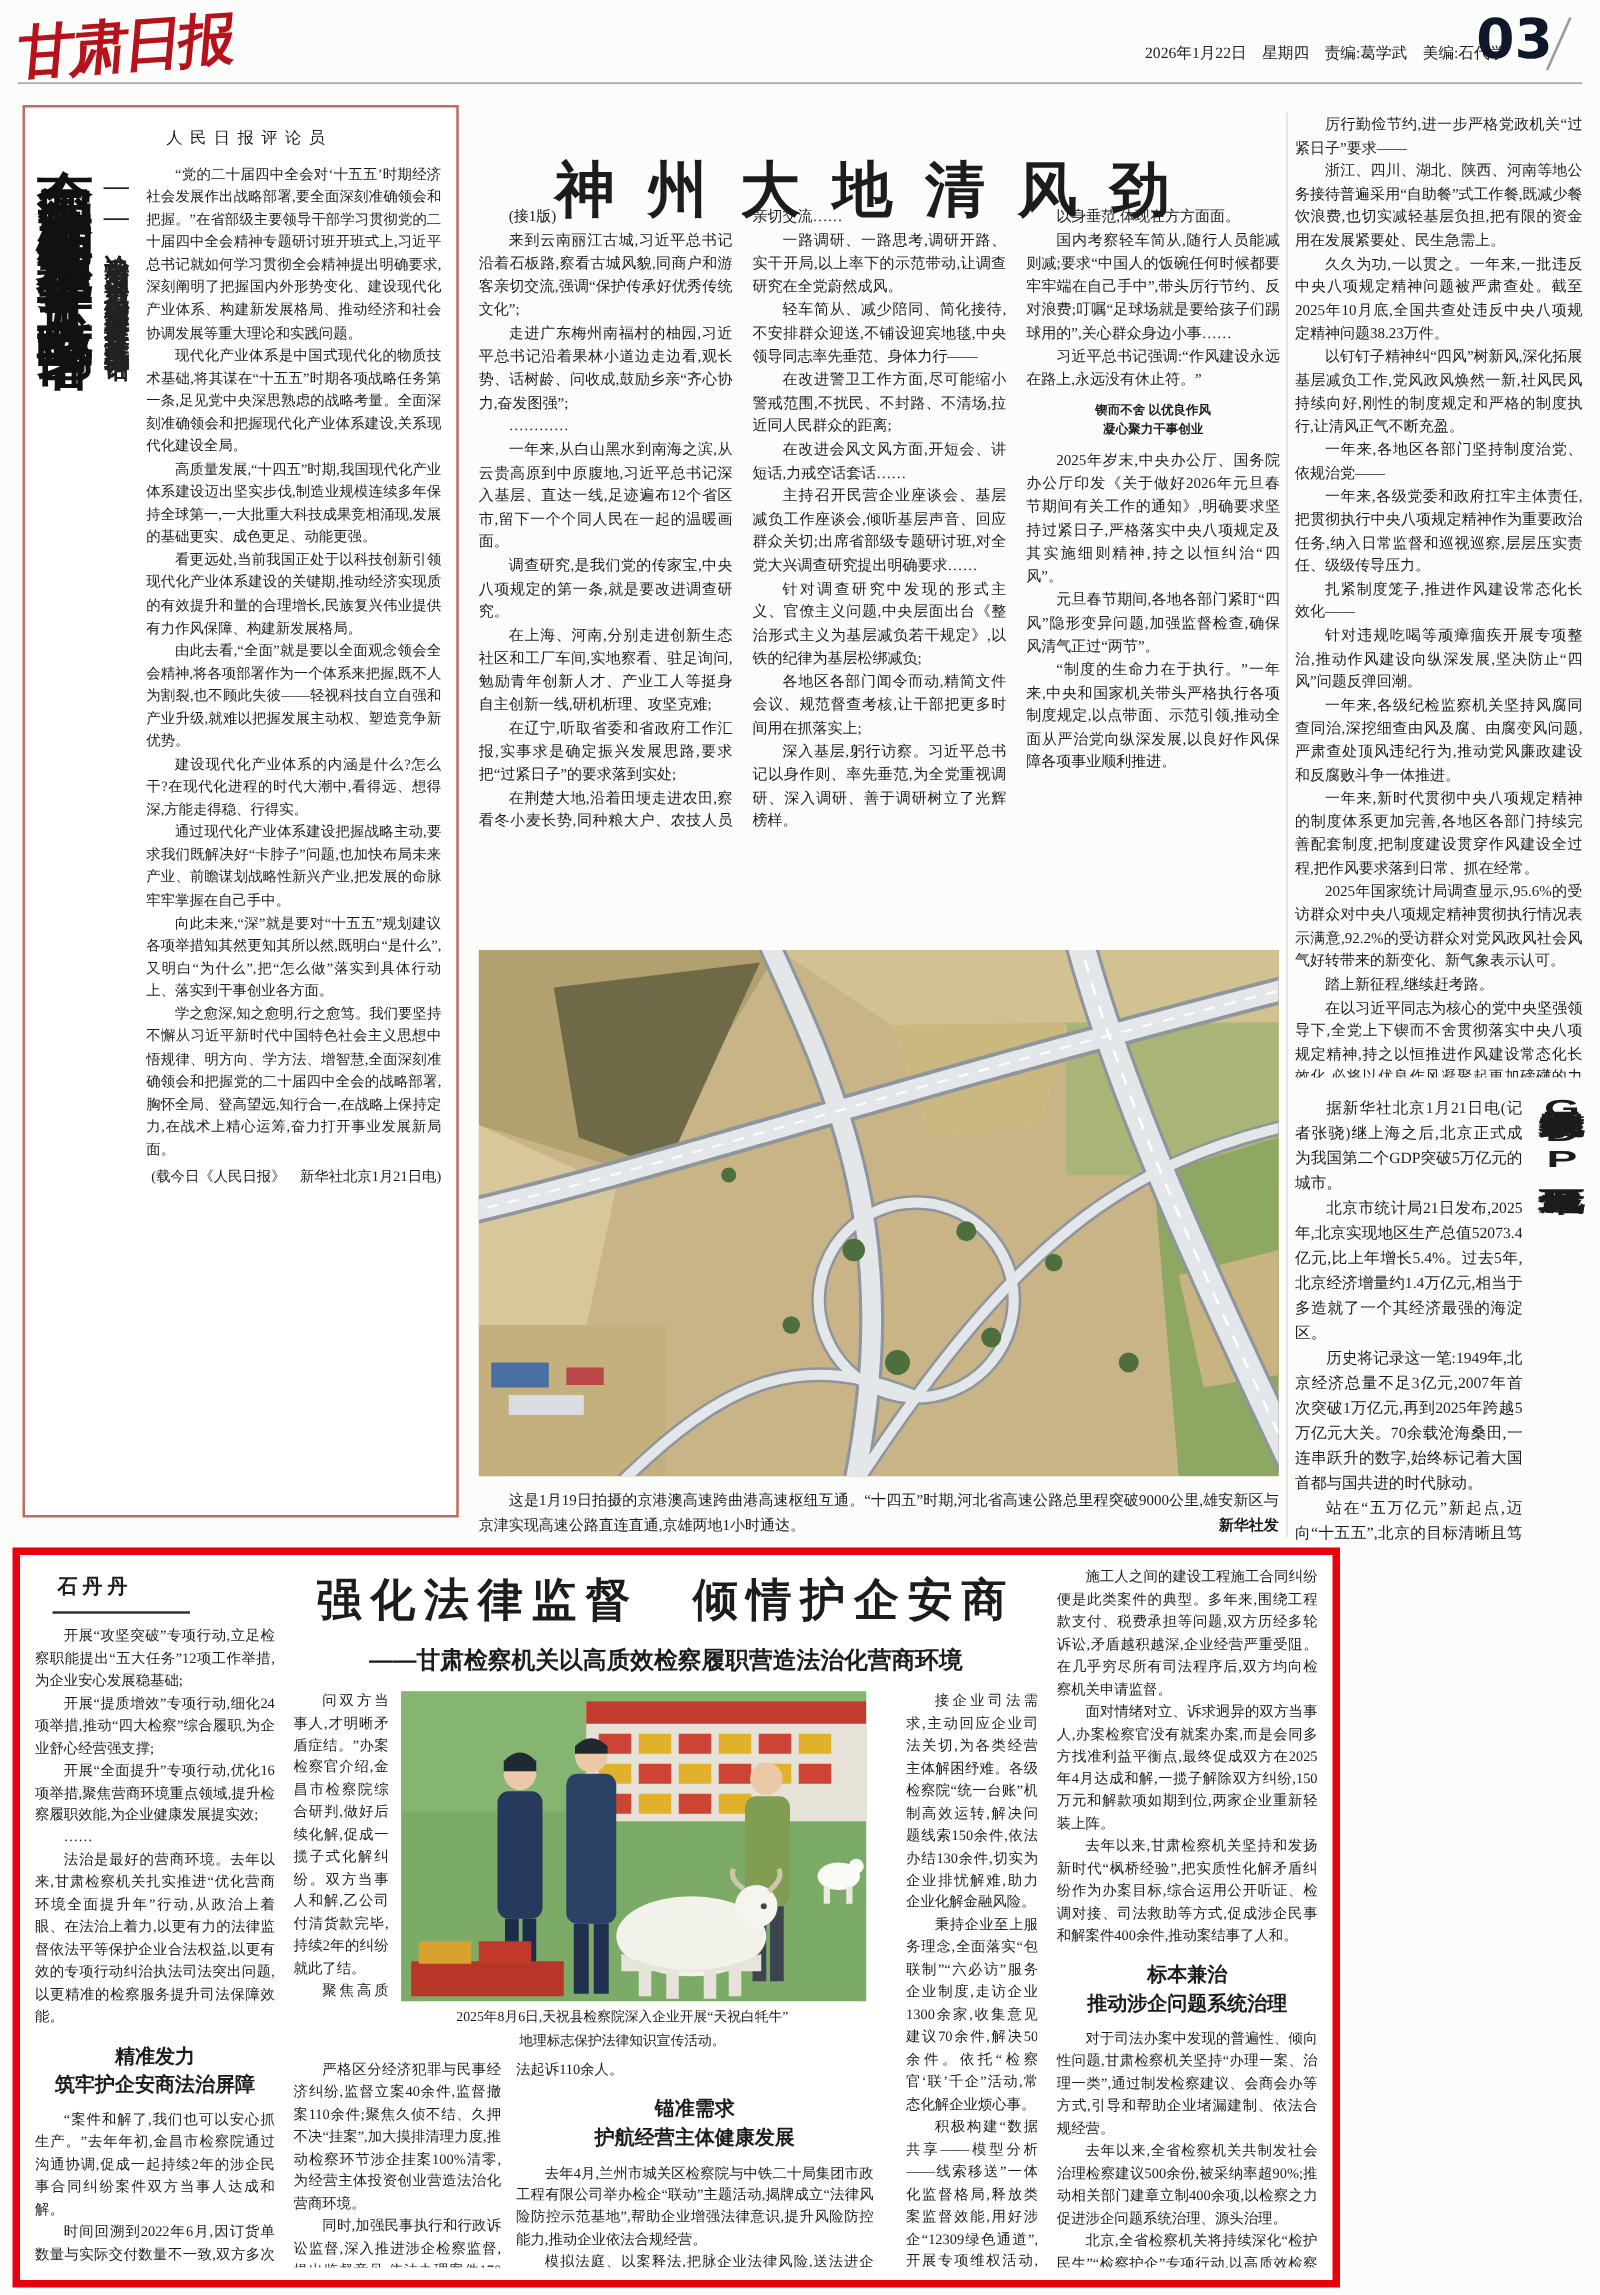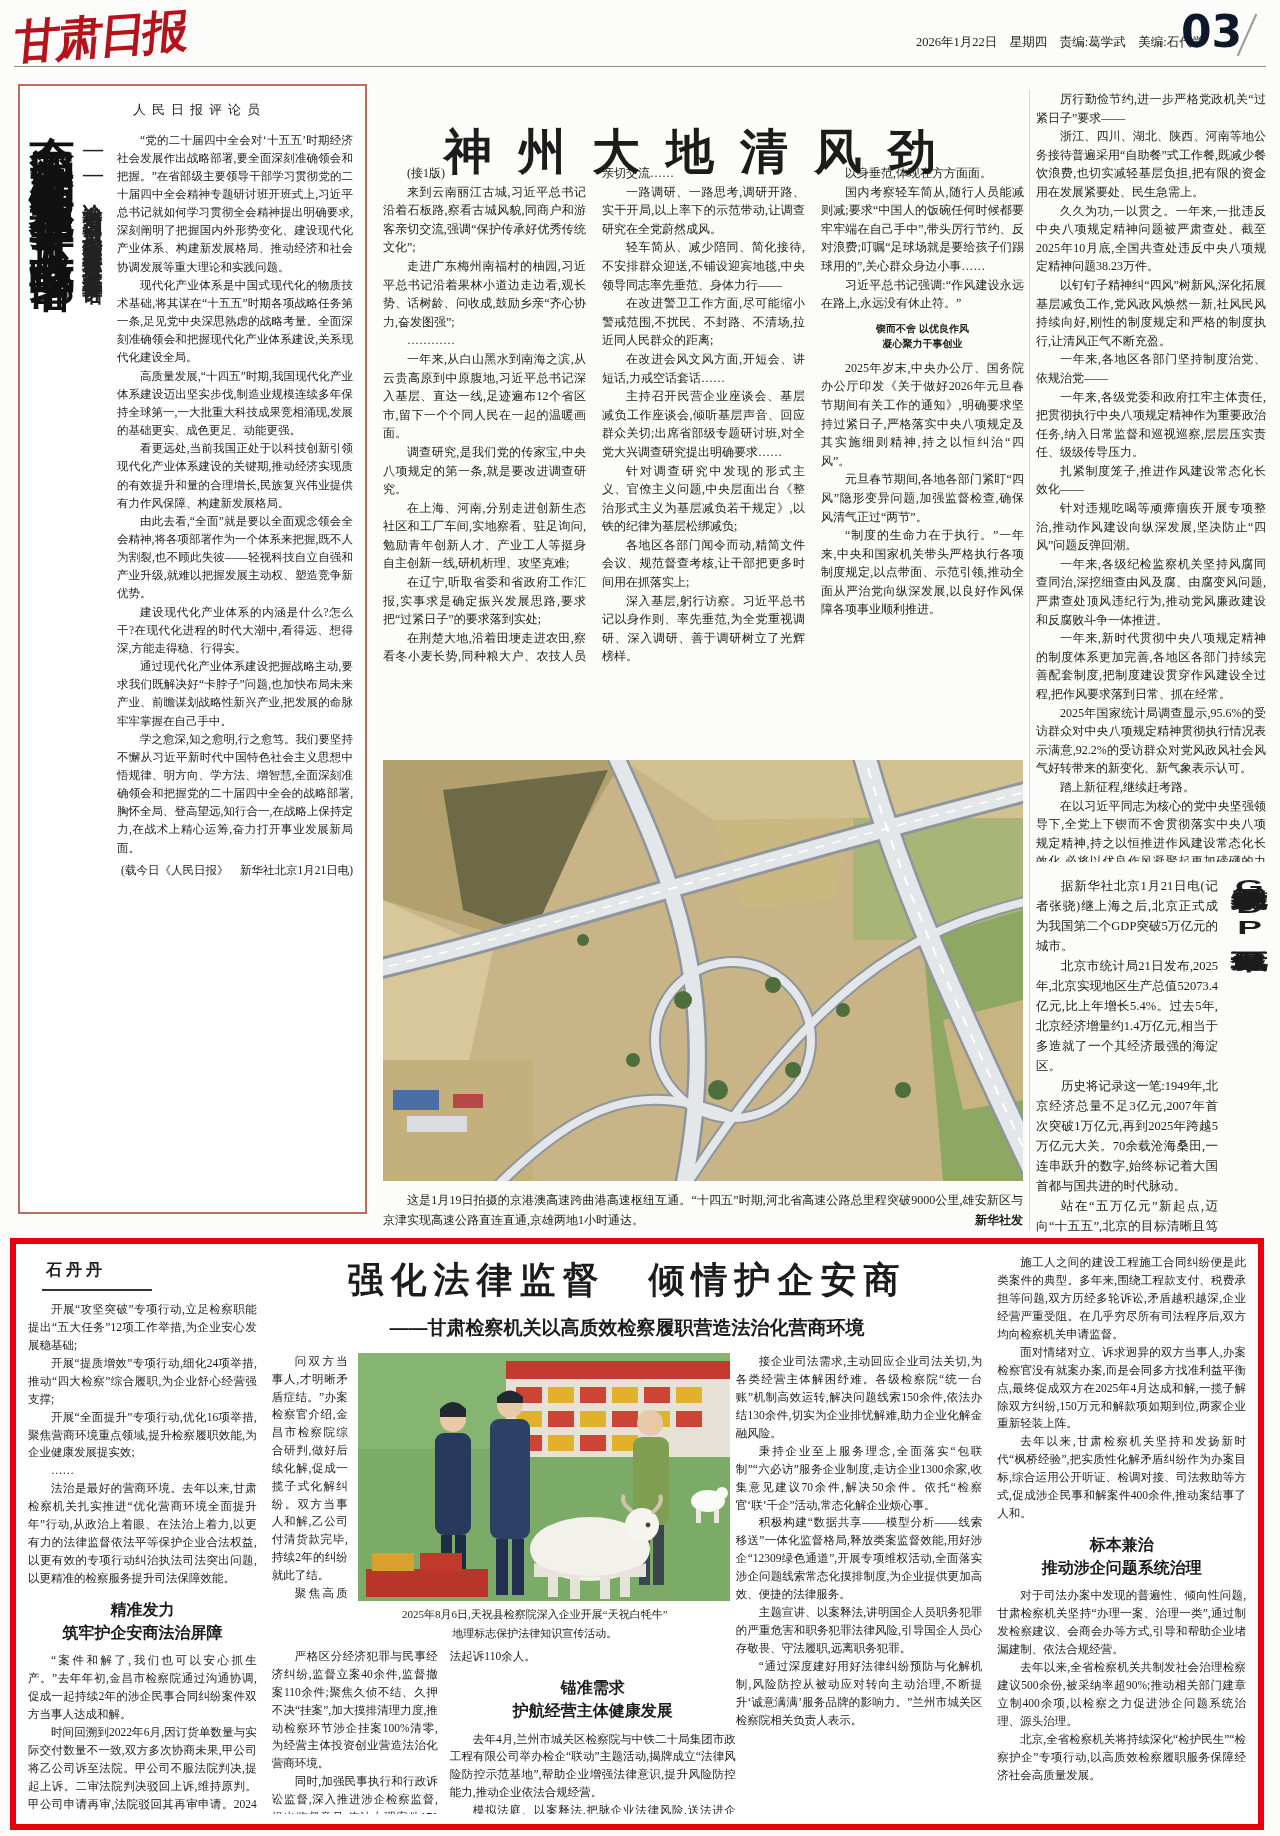--- a/index.html
+++ b/index.html
@@ -28,28 +28,28 @@
   .photo1{position:absolute;left:383px;top:760px;width:640px;height:421px;overflow:hidden;background:#c9b488;}
   .photo1 svg{display:block;width:100%;height:100%;}
   .photo1-cap{position:absolute;left:383px;top:1190px;width:640px;font-size:12px;line-height:1.7;text-align:justify;}
   .photo1-cap .credit{float:right;font-weight:bold;font-family:"Liberation Sans",sans-serif;}
   
   .right-cont{position:absolute;left:1036px;top:90px;width:230px;height:772px;font-size:12px;line-height:1.55;text-align:justify;overflow:hidden;}
   .beijing{position:absolute;left:1036px;top:876px;width:232px;height:356px;display:flex;gap:6px;overflow:hidden;}
   .bj-body{width:182px;font-size:12.5px;line-height:1.6;text-align:justify;overflow:hidden;}
   .bj-title{writing-mode:vertical-rl;text-orientation:upright;font-family:"Liberation Sans",sans-serif;font-weight:900;font-size:37px;line-height:1.05;transform:scaleY(0.5);transform-origin:top center;width:44px;letter-spacing:0;}
   
-  .red-box{position:absolute;left:10px;top:1238px;width:1254px;height:592px;border:6px solid #e8000d;box-sizing:border-box;background:#fff;display:flex;gap:15px;padding:10px 12px;}
+  .red-box{position:absolute;left:10px;top:1238px;width:1062px;height:592px;border:6px solid #e8000d;box-sizing:border-box;background:#fff;display:flex;gap:15px;padding:10px 12px;}
   .ra-col1{width:230px;font-size:11.5px;line-height:1.56;text-align:justify;overflow:hidden;}
   .ra-byline{font-size:16px;font-weight:bold;font-family:"Liberation Sans",sans-serif;letter-spacing:4px;border-bottom:2px solid #333;display:inline-block;padding:2px 46px 6px 4px;margin:2px 0 10px 14px;}
   .ra-subhead{font-family:"Liberation Sans",sans-serif;font-weight:bold;text-align:center;font-size:16px;line-height:1.45;margin:10px 0 8px;}
   .ra-center{width:714px;display:flex;flex-direction:column;}
   .ra-hd{font-family:"Liberation Sans",sans-serif;font-weight:900;font-size:36px;letter-spacing:7px;text-align:center;margin-top:2px;white-space:nowrap;}
   .ra-subhd{font-family:"Liberation Sans",sans-serif;font-weight:bold;font-size:19px;text-align:center;margin:10px 0 12px;}
-  .ra-mid{display:flex;gap:0;flex:1;overflow:hidden;}
+  .ra-mid{display:flex;gap:26px;flex:1;overflow:hidden;}
   .ra-midleft{width:464px;}
   .ra-row1{display:flex;gap:10px;}
   .ra-col2n{width:76px;font-size:11.5px;line-height:1.55;text-align:justify;height:248px;overflow:hidden;}
   .photo2{width:372px;height:248px;background:#7cab68;overflow:hidden;}
   .photo2 svg{display:block;width:100%;height:100%;}
   .ra-cap{font-size:11px;line-height:1.7;text-align:center;margin:4px 0 6px 70px;width:386px;}
   .ra-row2{display:flex;gap:12px;overflow:hidden;}
   .ra-col2b{width:166px;font-size:11.5px;line-height:1.55;text-align:justify;overflow:hidden;height:196px;}
   .ra-col3{flex:1;font-size:11.5px;line-height:1.55;text-align:justify;overflow:hidden;height:196px;}
   .ra-col4{flex:1;font-size:11.5px;line-height:1.56;text-align:justify;overflow:hidden;}
@@ -72,20 +72,21 @@
     <div class="lv-body">
       <div class="lv-byline">人民日报评论员</div>
       <div class="txt">
           <p>“党的二十届四中全会对‘十五五’时期经济社会发展作出战略部署,要全面深刻准确领会和把握。”在省部级主要领导干部学习贯彻党的二十届四中全会精神专题研讨班开班式上,习近平总书记就如何学习贯彻全会精神提出明确要求,深刻阐明了把握国内外形势变化、建设现代化产业体系、构建新发展格局、推动经济和社会协调发展等重大理论和实践问题。</p>
           <p>现代化产业体系是中国式现代化的物质技术基础,将其谋在“十五五”时期各项战略任务第一条,足见党中央深思熟虑的战略考量。全面深刻准确领会和把握现代化产业体系建设,关系现代化建设全局。</p>
           <p>高质量发展,“十四五”时期,我国现代化产业体系建设迈出坚实步伐,制造业规模连续多年保持全球第一,一大批重大科技成果竞相涌现,发展的基础更实、成色更足、动能更强。</p>
           <p>看更远处,当前我国正处于以科技创新引领现代化产业体系建设的关键期,推动经济实现质的有效提升和量的合理增长,民族复兴伟业提供有力作风保障、构建新发展格局。</p>
           <p>由此去看,“全面”就是要以全面观念领会全会精神,将各项部署作为一个体系来把握,既不人为割裂,也不顾此失彼——轻视科技自立自强和产业升级,就难以把握发展主动权、塑造竞争新优势。</p>
           <p>建设现代化产业体系的内涵是什么?怎么干?在现代化进程的时代大潮中,看得远、想得深,方能走得稳、行得实。</p>
           <p>通过现代化产业体系建设把握战略主动,要求我们既解决好“卡脖子”问题,也加快布局未来产业、前瞻谋划战略性新兴产业,把发展的命脉牢牢掌握在自己手中。</p>
+          <p>向此未来,“深”就是要对“十五五”规划建议各项举措知其然更知其所以然,既明白“是什么”,又明白“为什么”,把“怎么做”落实到具体行动上、落实到干事创业各方面。</p>
           <p>学之愈深,知之愈明,行之愈笃。我们要坚持不懈从习近平新时代中国特色社会主义思想中悟规律、明方向、学方法、增智慧,全面深刻准确领会和把握党的二十届四中全会的战略部署,胸怀全局、登高望远,知行合一,在战略上保持定力,在战术上精心运筹,奋力打开事业发展新局面。</p>
         </div>
       <div class="lv-tail">(载今日《人民日报》　新华社北京1月21日电)</div>
     </div>
   </div>
 
   <h1 class="main-hd">神州大地清风劲</h1>
   <div class="main-cols txt">
     <div>
         <p>(接1版)</p>

